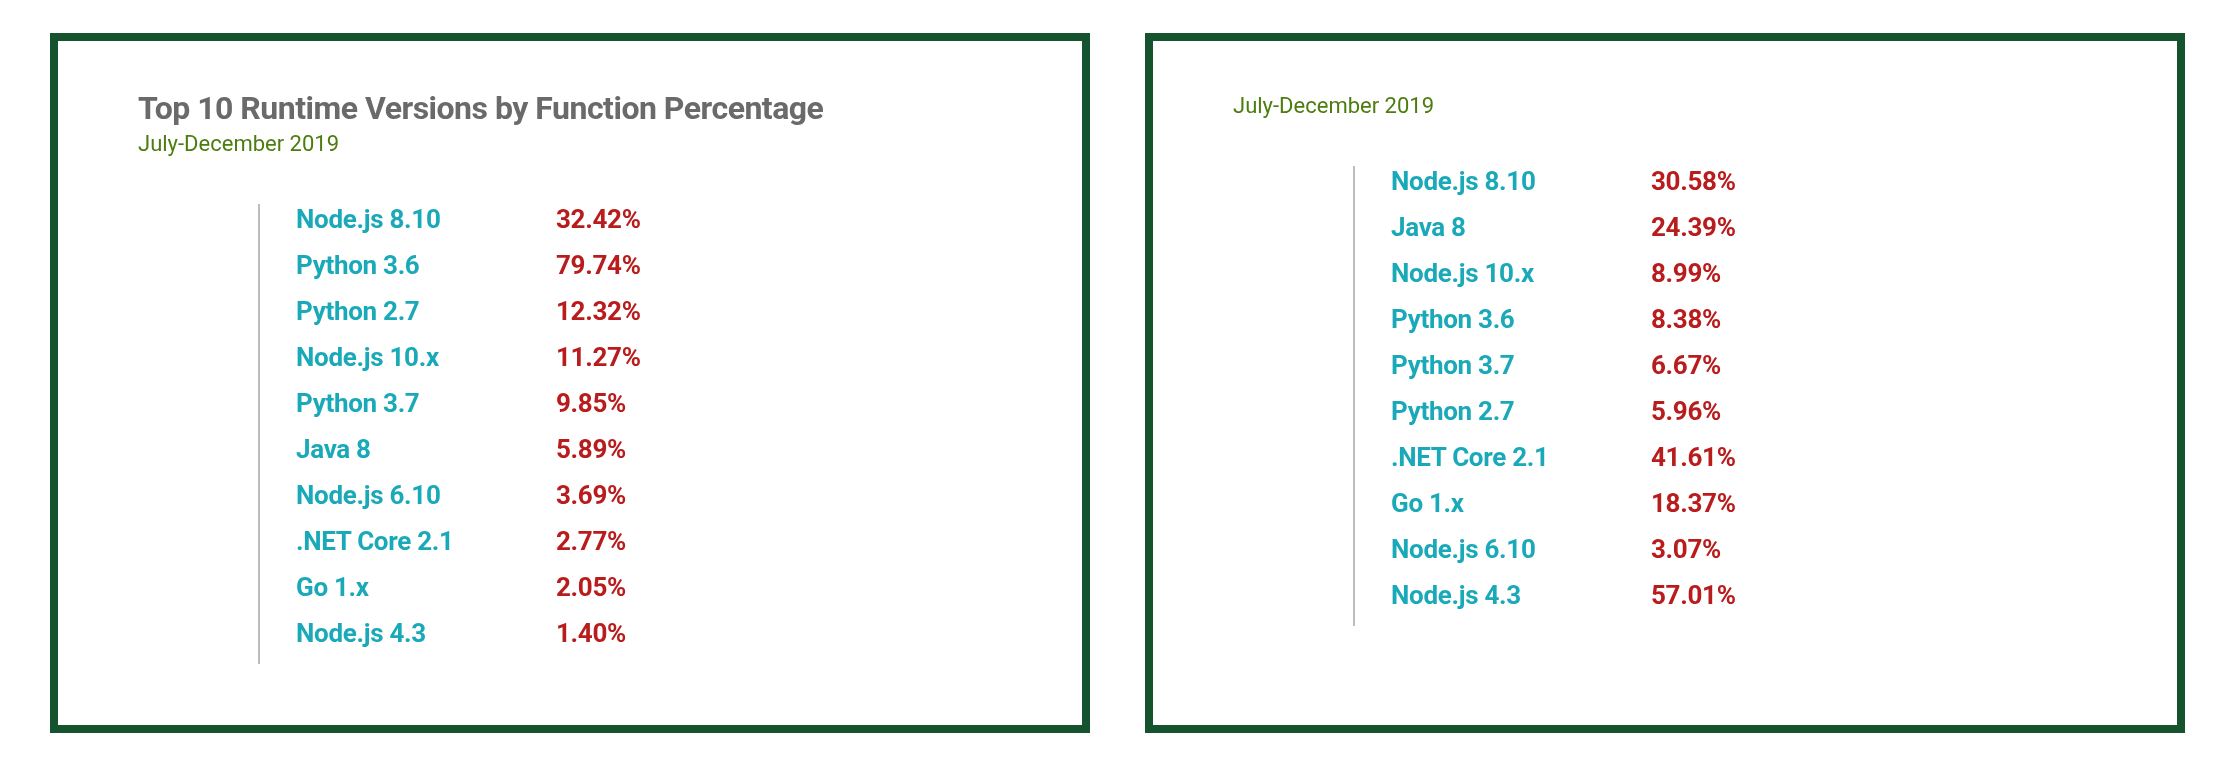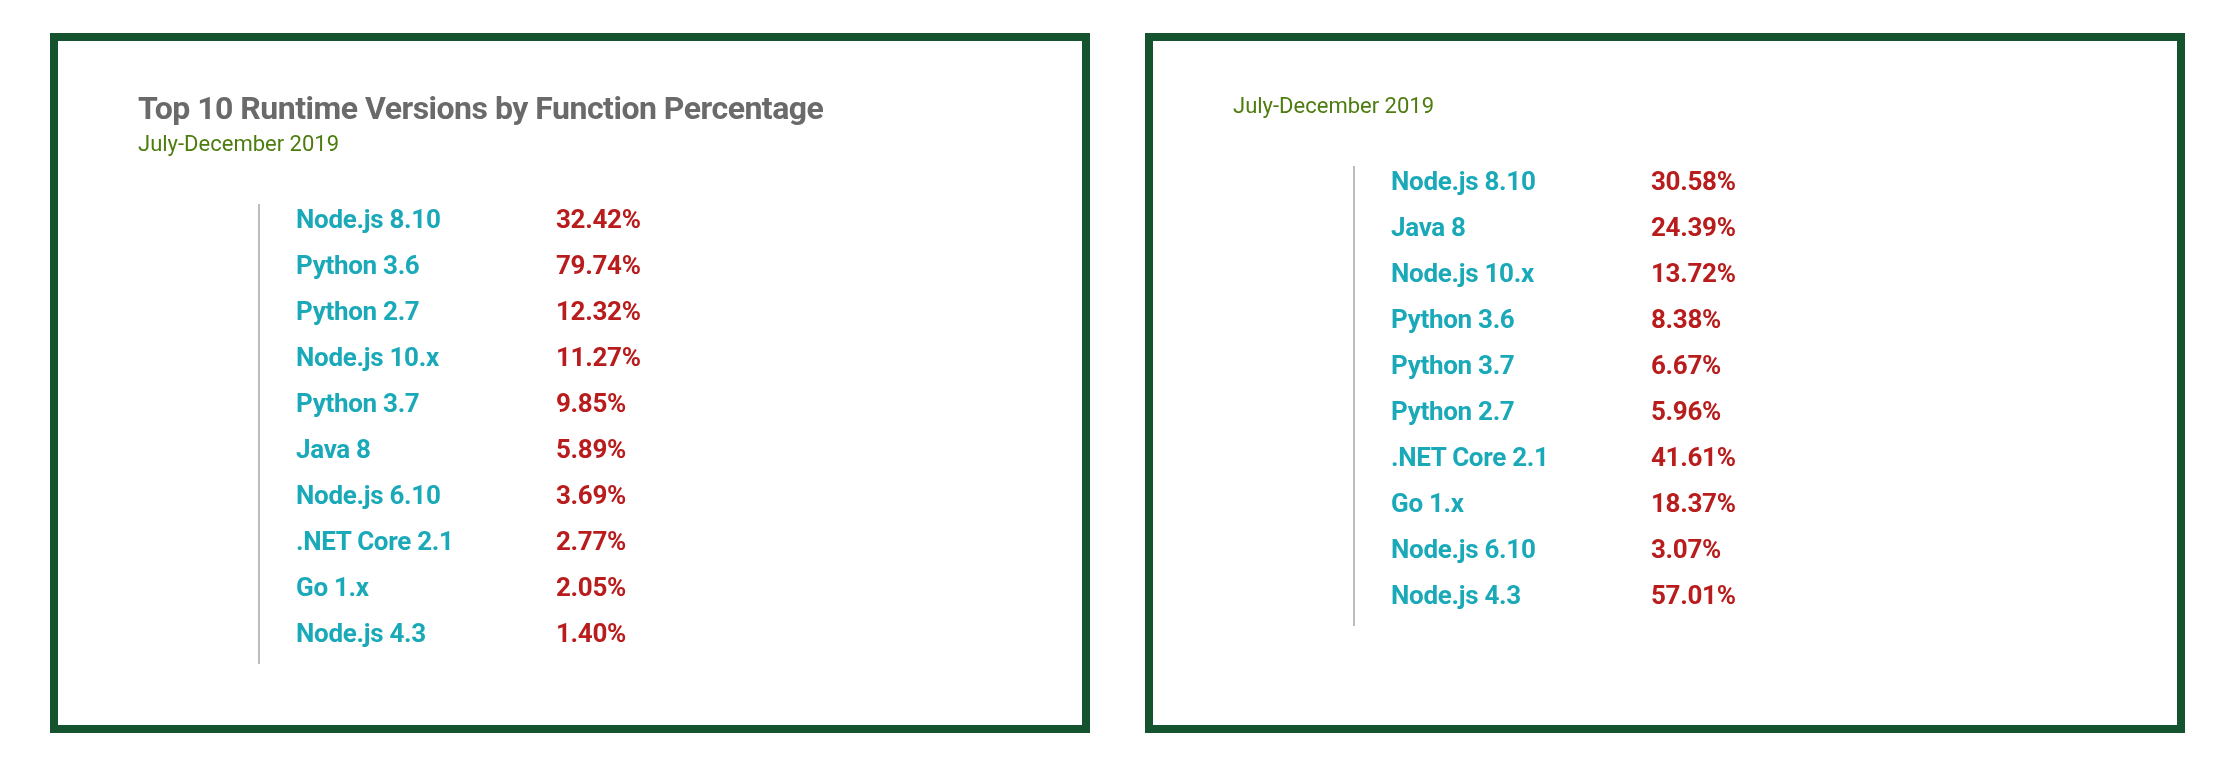--- a/index.html
+++ b/index.html
@@ -126,21 +126,21 @@
       <div class="row">
           <span class="label">Node.js 8.10</span>
           <span class="value">30.58%</span>
         </div>
       <div class="row">
           <span class="label">Java 8</span>
           <span class="value">24.39%</span>
         </div>
       <div class="row">
           <span class="label">Node.js 10.x</span>
-          <span class="value">13.72%</span>
+          <span class="value">8.99%</span>
         </div>
       <div class="row">
           <span class="label">Python 3.6</span>
           <span class="value">8.38%</span>
         </div>
       <div class="row">
           <span class="label">Python 3.7</span>
           <span class="value">6.67%</span>
         </div>
       <div class="row">

